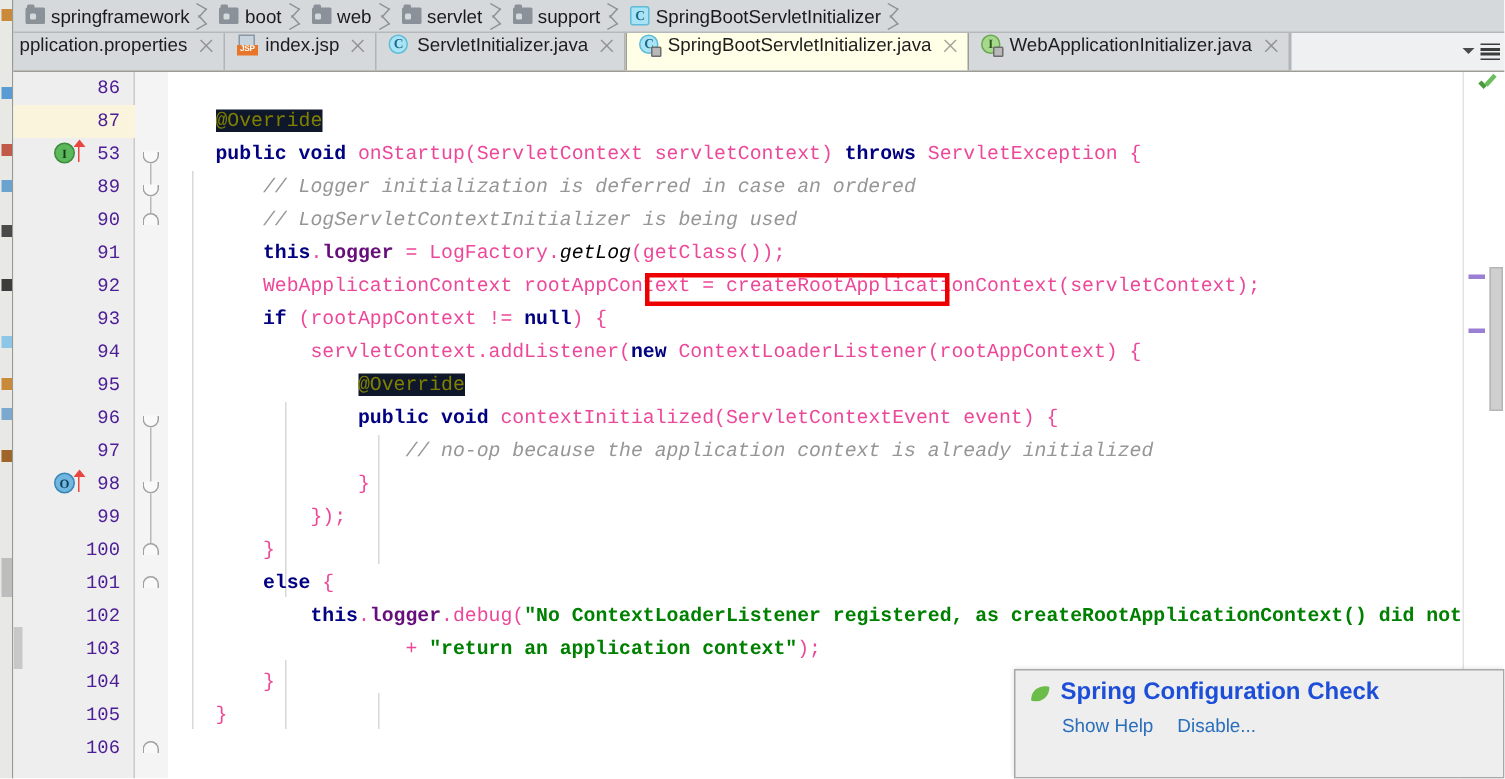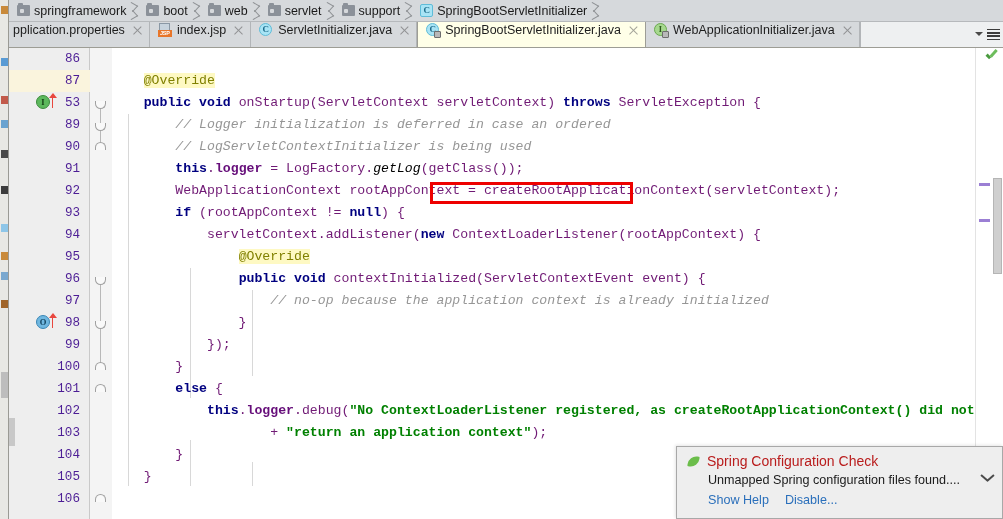--- a/index.html
+++ b/index.html
@@ -178,22 +178,22 @@
   }
   .hl-line { position: absolute; left: 0; width: 994px; height: 22px; background: #fdf8e4; }
   .hl-line-g { position: absolute; left: 0; width: 81px; height: 22px; background: #faf4dd; }
 
   
   .kw  { color: #000080; font-weight: bold; }
   .cm  { color: #969696; font-style: italic; }
   .st  { color: #008000; font-weight: bold; }
   .fld { color: #660e7a; font-weight: bold; }
   .mth { color: #000000; font-style: italic; }
-  .ann { color: #808000; background: #fef9c3; }
-  .pln { color: #701a75; }
+  .ann { color: #808000; background: #0f172a; }
+  .pln { color: #ec4899; }
 
   
   .gic {
     position: absolute; width: 14px; height: 14px; border-radius: 50%;
     font-size: 8.5px; font-weight: bold; line-height: 13px;
     text-align: center; font-family: "Liberation Serif", serif;
   }
   .gic.impl { background: #5cb85c; border: 1px solid #3d8b3d; color: #123d12; }
   .gic.ovr  { background: #6fb7e0; border: 1px solid #3a86b5; color: #0e3c57; }
   .gic-arrow {
@@ -284,21 +284,21 @@
     padding: 6px 0 0 10px;
   }
   .ic-leaf {
     width: 14px; height: 13px; flex: 0 0 auto; position: relative;
   }
   .ic-leaf::before {
     content: ""; position: absolute; left: 1px; top: 1px;
     width: 11px; height: 11px; background: #6bbd4a;
     border-radius: 80% 8% 80% 8%; transform: rotate(8deg);
   }
-  .notif-title { font-size: 14px; font-weight: normal; color: #b91c1c; }
+  .notif-title { font-size: 16px; font-weight: bold; color: #1d4ed8; }
   .notif-body {
     display: flex; align-items: center;
     padding: 4px 8px 0 31px; font-size: 12.6px; color: #1a1a1a;
   }
   .notif-chev {
     margin-left: auto; width: 14px; height: 9px; position: relative;
   }
   .notif-chev::before, .notif-chev::after {
     content: ""; position: absolute; top: 1px; width: 9px; height: 2px; background: #4a4a4a;
   }
@@ -546,23 +546,19 @@
       <span class="rchev"></span>
     </div>
 
   </div>
 
   <div class="notif">
     <div class="notif-head">
       <span class="ic-leaf"></span>
       <span class="notif-title">Spring Configuration Check</span>
     </div>
-    <div class="notif-body">
-      <span>Unmapped Spring configuration files found....</span>
-      <span class="notif-chev"></span>
-    </div>
     <div class="notif-actions">
       <span class="link">Show Help</span>
       <span class="link">Disable...</span>
     </div>
   </div>
 
 </div>
 
 </body></html>

